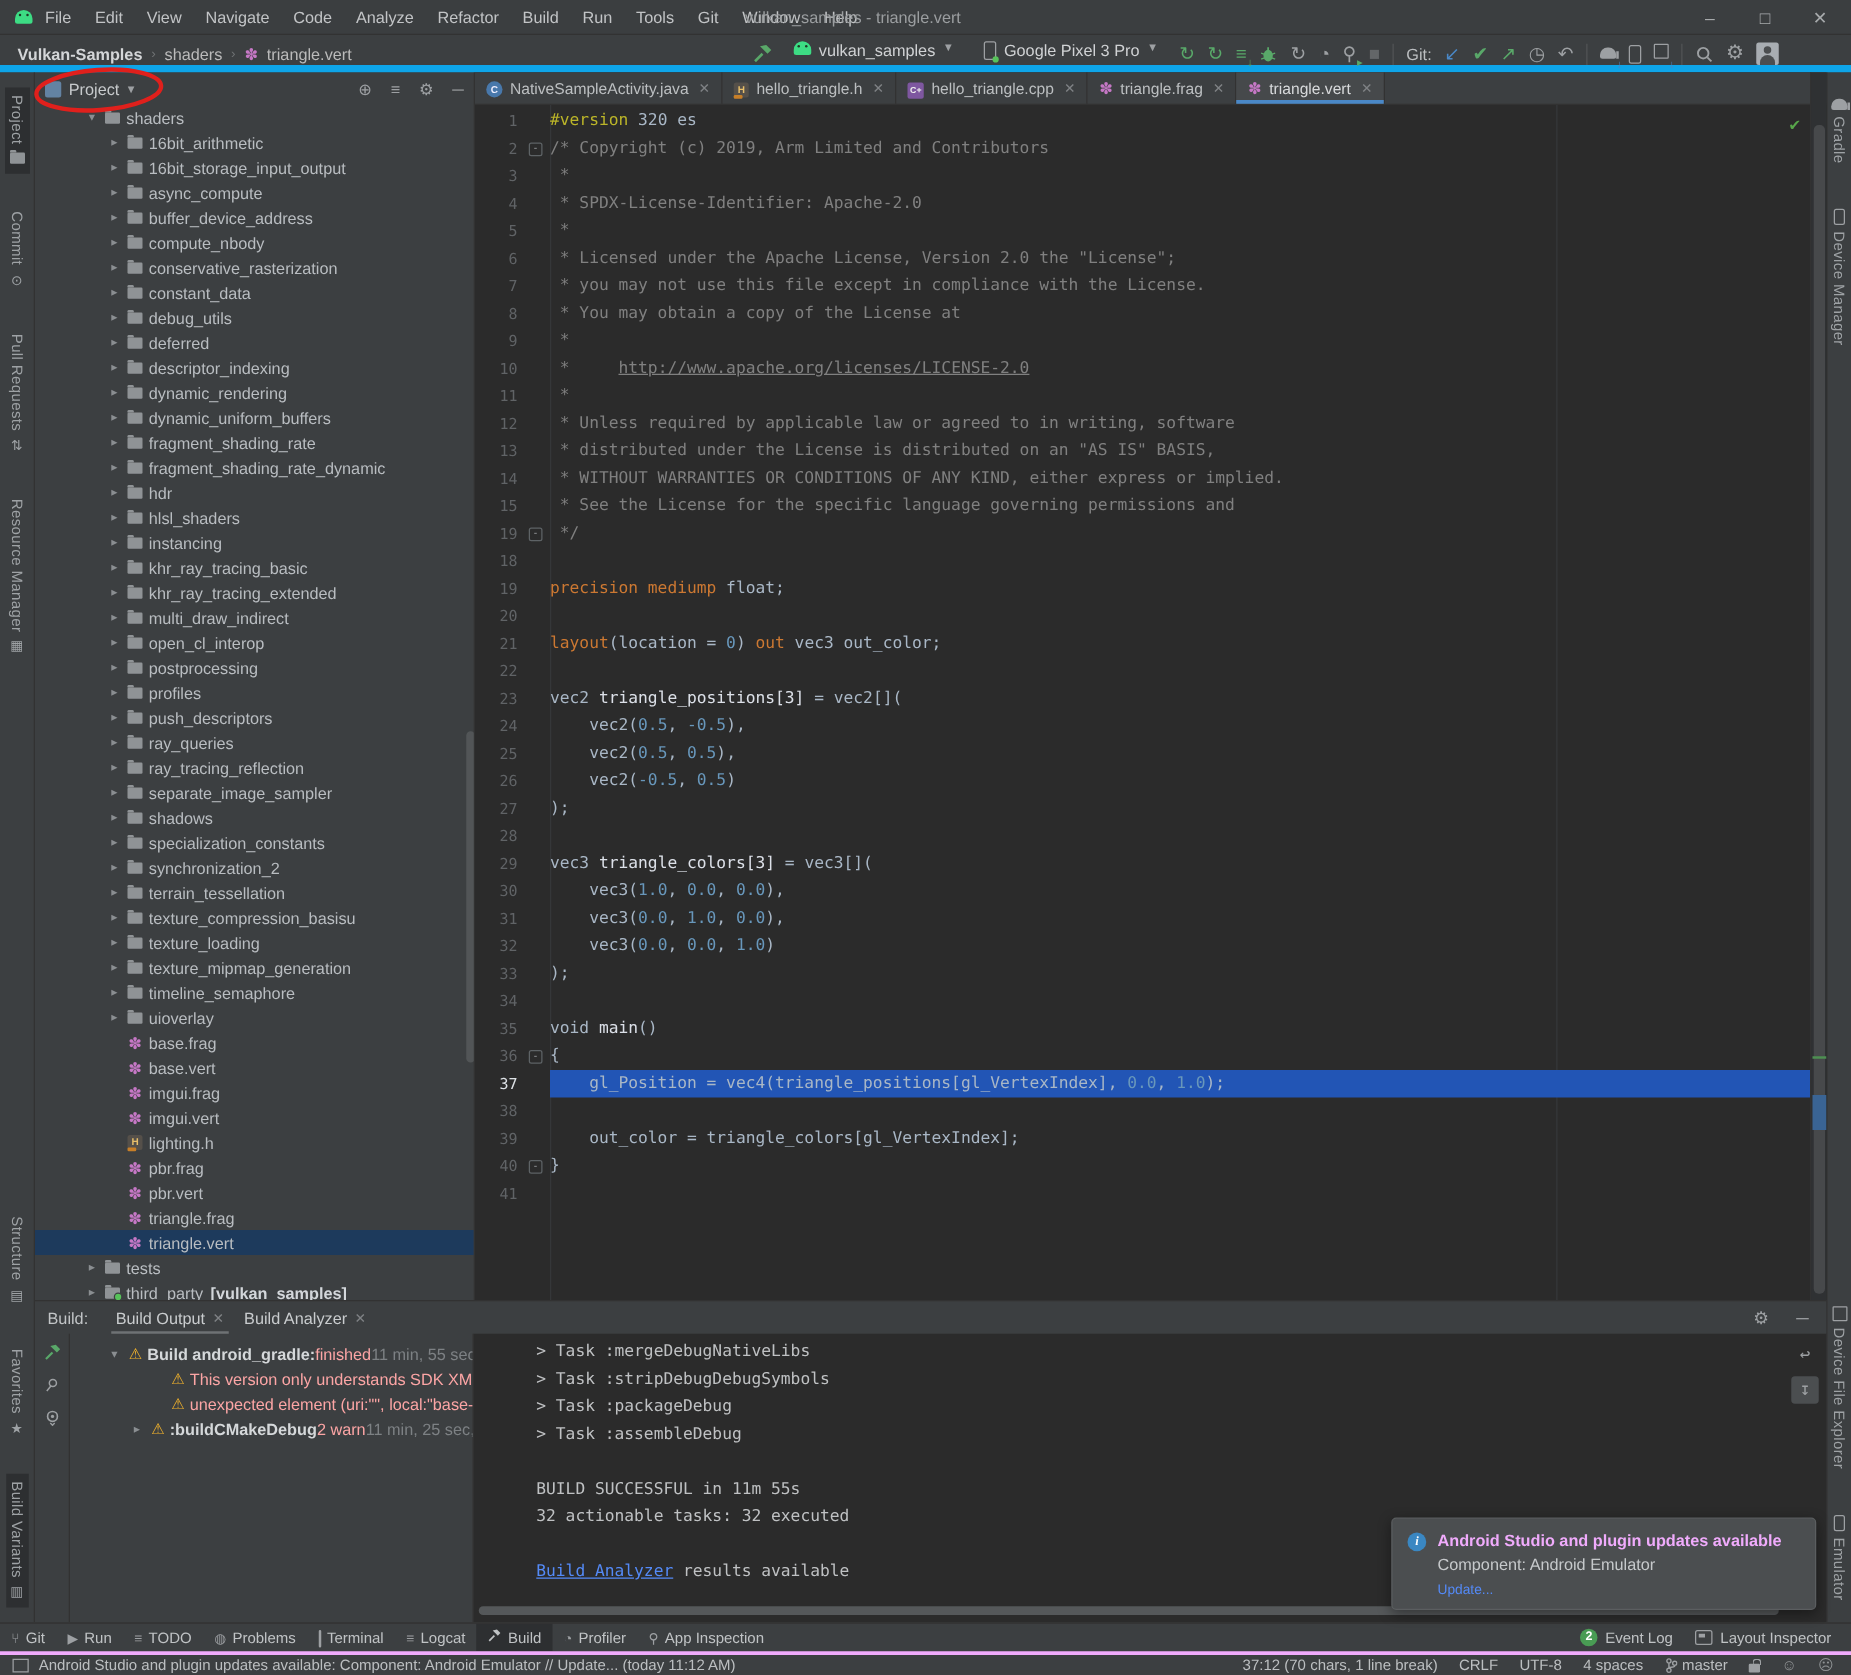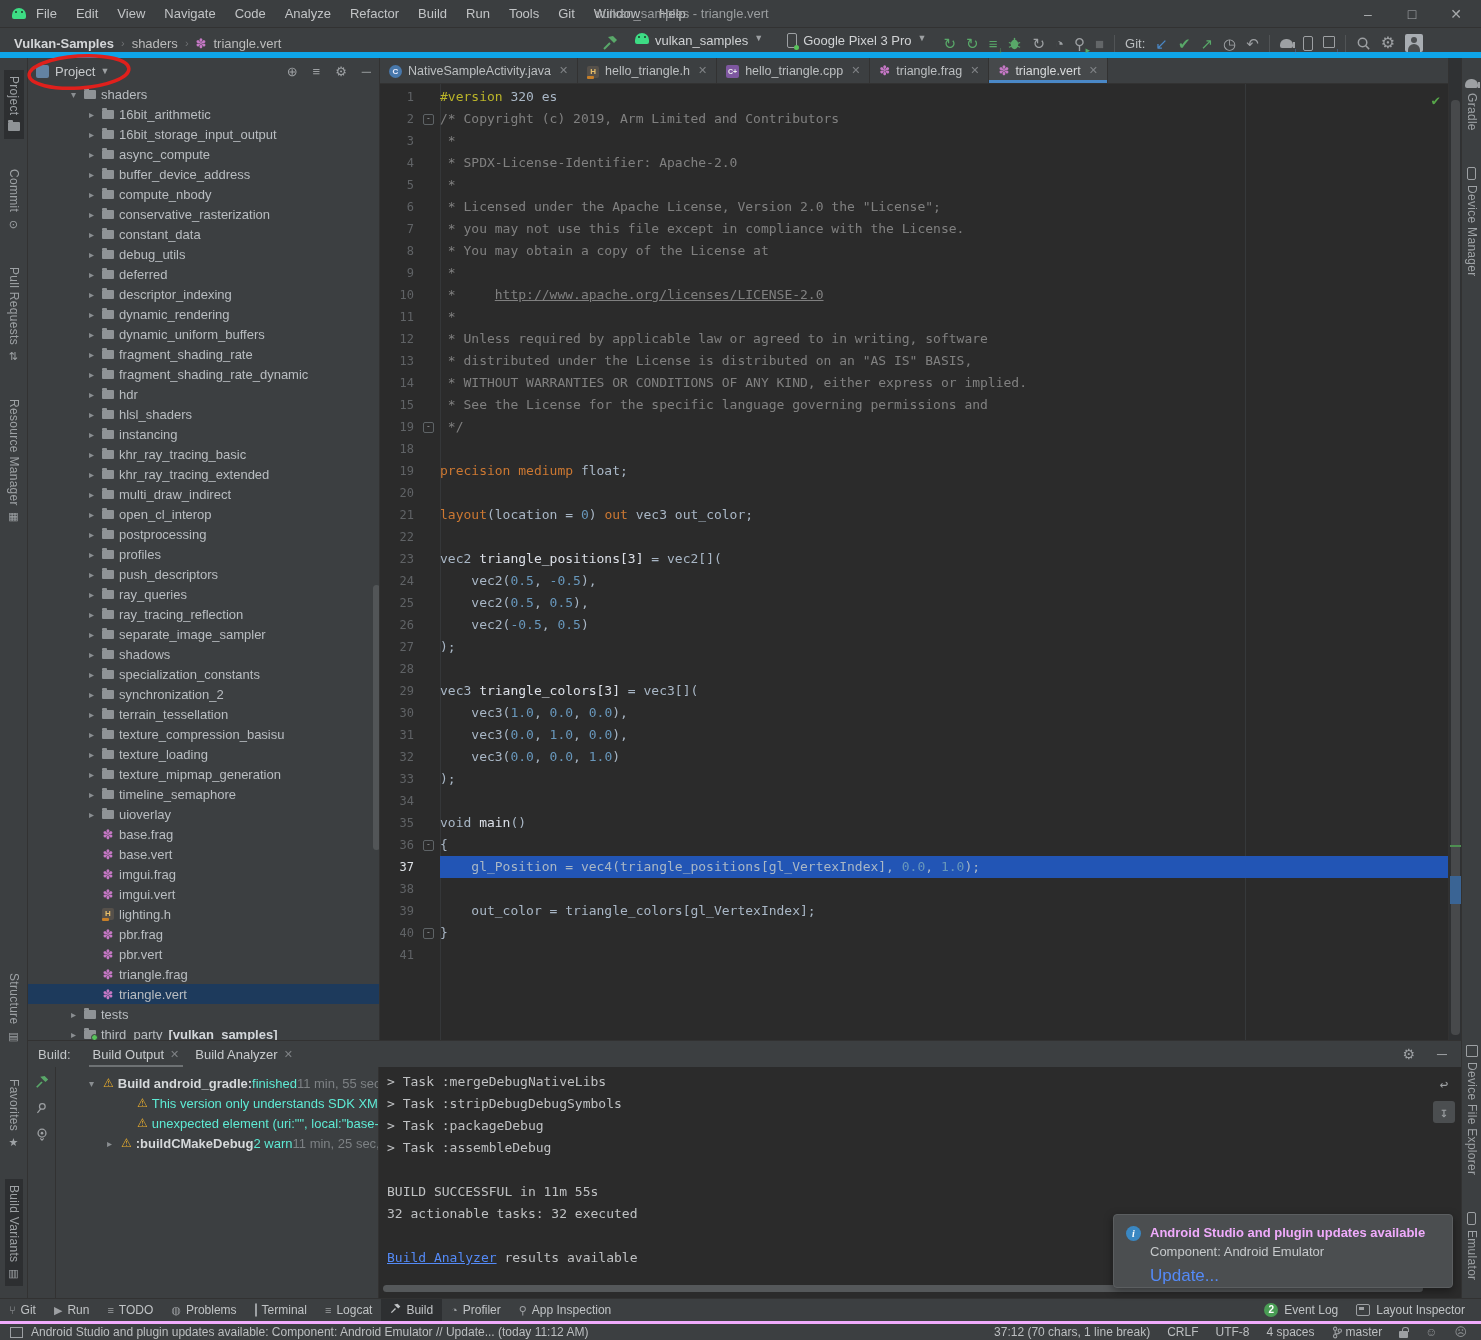--- a/index.html
+++ b/index.html
@@ -117,26 +117,26 @@
   .bp-tab{display:flex;align-items:center;gap:6px;color:#c9ccce;padding:0 8px;height:26px;position:relative;}
   .bp-tab .close{color:#7f8285;font-size:11px;}
   .bp-tab.active::after{content:"";position:absolute;left:4px;right:4px;bottom:0;height:2px;background:#6e7274;}
   .bp-header-actions{position:absolute;right:14px;display:flex;gap:22px;color:#9da0a3;font-size:14px;}
   .bp-body{position:absolute;left:0;top:26px;right:0;bottom:0;display:flex;}
   .bp-iconcol{flex:0 0 28px;border-right:1px solid #323232;display:flex;flex-direction:column;align-items:center;
               padding-top:8px;gap:12px;box-sizing:border-box;}
   .bp-tree{flex:0 0 323px;border-right:1px solid #323232;padding-top:6px;font-size:13px;overflow:hidden;box-sizing:border-box;}
   .bt-row{display:flex;align-items:center;height:20px;white-space:nowrap;overflow:hidden;}
   .bt-bold{font-weight:bold;color:#d5d8da;}
-  .bt-text{color:#5eead4;}
+  .bt-text{color:#fca5a5;}
   .bt-dur{color:#7d8184;margin-left:auto;padding-right:6px;flex:0 0 auto;}
   .warn{color:#f0b12c;font-size:12px;margin:0 4px;}
   .bp-console{flex:1;background:#2b2b2b;position:relative;font-family:"DejaVu Sans Mono",monospace;
               font-size:13px;line-height:22px;padding:4px 0 0 8px;color:#bfc1c3;overflow:hidden;}
-  .conline{white-space:pre;}
+  .conline{white-space:pre;margin-left:42px;}
   .clink{color:#548af7;text-decoration:underline;}
   .con-hscroll{position:absolute;left:4px;bottom:6px;width:1040px;height:7px;background:#55585a;border-radius:4px;}
   .con-actions{position:absolute;right:6px;top:6px;display:flex;flex-direction:column;gap:6px;align-items:center;}
   .con-actions .btn{width:22px;height:22px;display:grid;place-items:center;color:#9da0a3;font-size:14px;border-radius:3px;}
   .con-actions .btn.on{background:#4b4e50;}
 
   
   .bottombar{position:absolute;left:0;bottom:19px;width:100%;height:23px;background:#3c3f41;border-top:1px solid #323232;
              display:flex;align-items:center;font-size:12px;box-sizing:border-box;}
   .bb-item{display:flex;align-items:center;gap:5px;padding:0 9px;height:100%;color:#c0c3c5;}
@@ -155,21 +155,21 @@
   .face{font-size:12px;color:#8f9294;}
 
   
   .notification{position:absolute;left:1113px;top:1214px;width:340px;height:74px;background:#4b4e50;
                 border:1px solid #5b5e60;border-radius:4px;box-shadow:0 3px 10px rgba(0,0,0,.4);padding:10px 12px;box-sizing:border-box;}
   .notif-row{display:flex;gap:9px;}
   .info-ico{width:15px;height:15px;border-radius:50%;background:#3a87c2;color:#fff;font:bold italic 10px/15px "Liberation Serif",serif;
             text-align:center;flex:0 0 15px;margin-top:1px;}
   .notif-title{font-weight:bold;font-size:13px;color:#f0abfc;}
   .notif-sub{font-size:13px;color:#c6c9cb;margin-top:4px;}
-  .notif-link{font-size:17px;color:#548af7;margin-top:7px;display:inline-block;}
+  .notif-link{font-size:11px;color:#548af7;margin-top:7px;display:inline-block;}
 
   .red-ellipse{position:absolute;left:22px;top:50px;pointer-events:none;z-index:50;}
 </style>
 </head>
 <body>
 
 <div class="app">
 
   <div class="titlebar">
     <span class="droid"></span>

